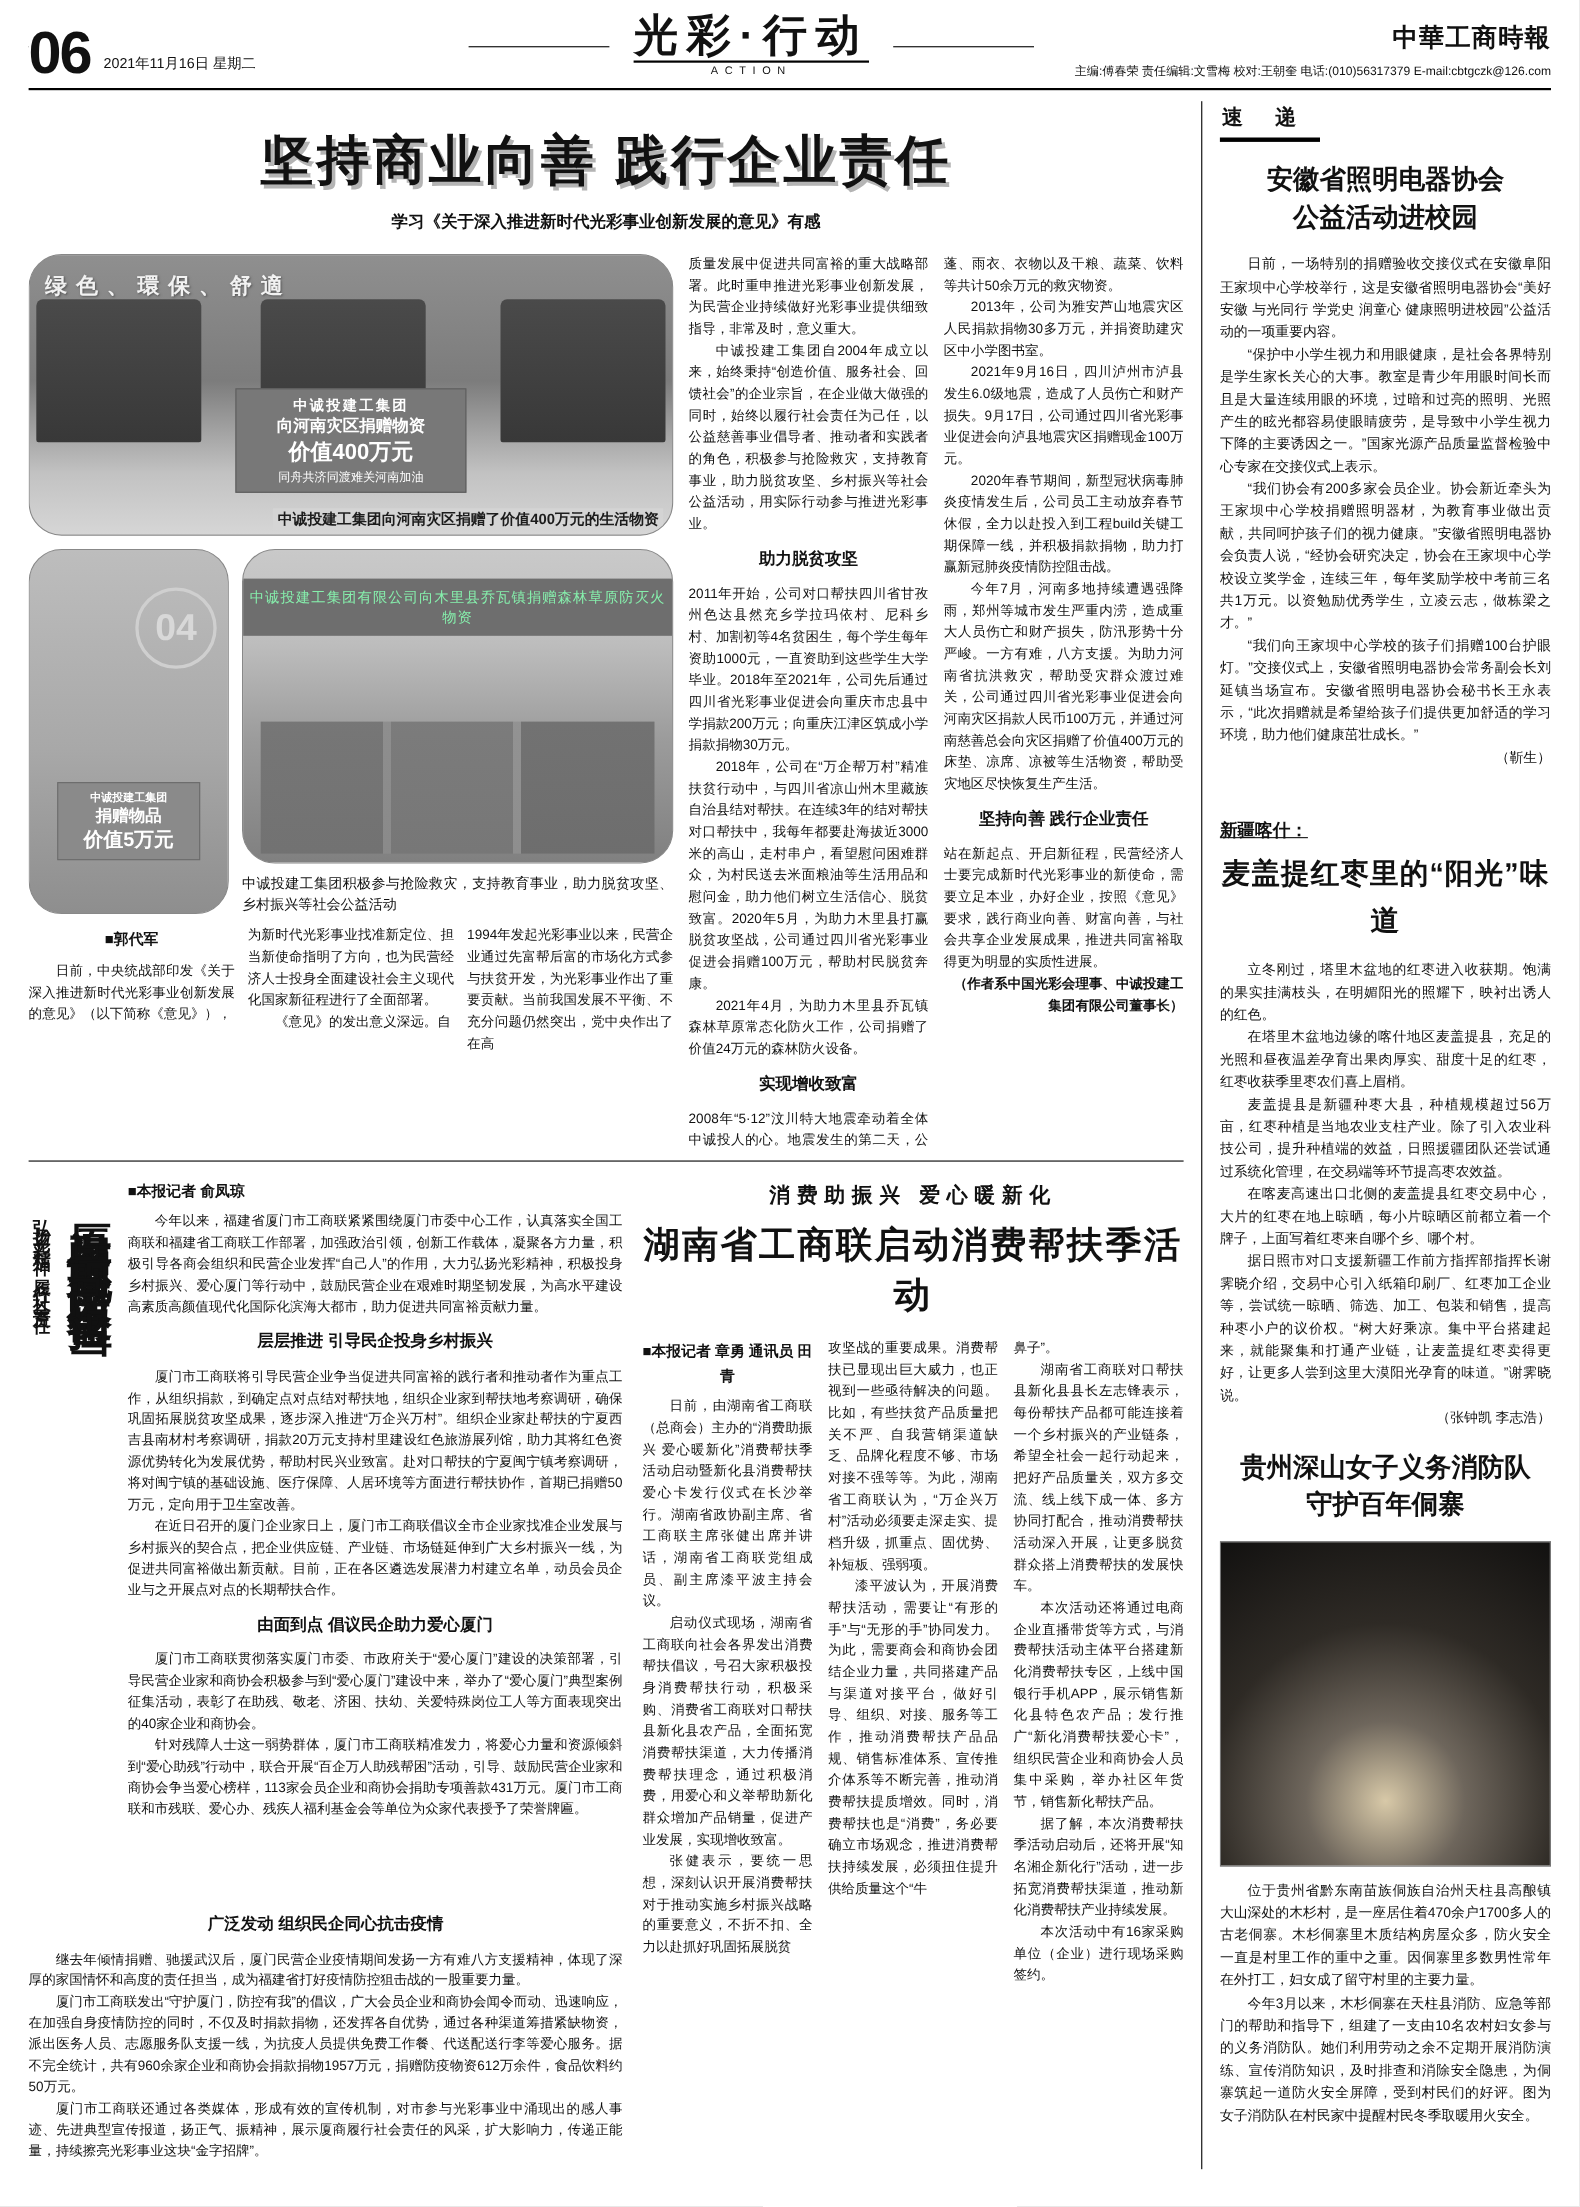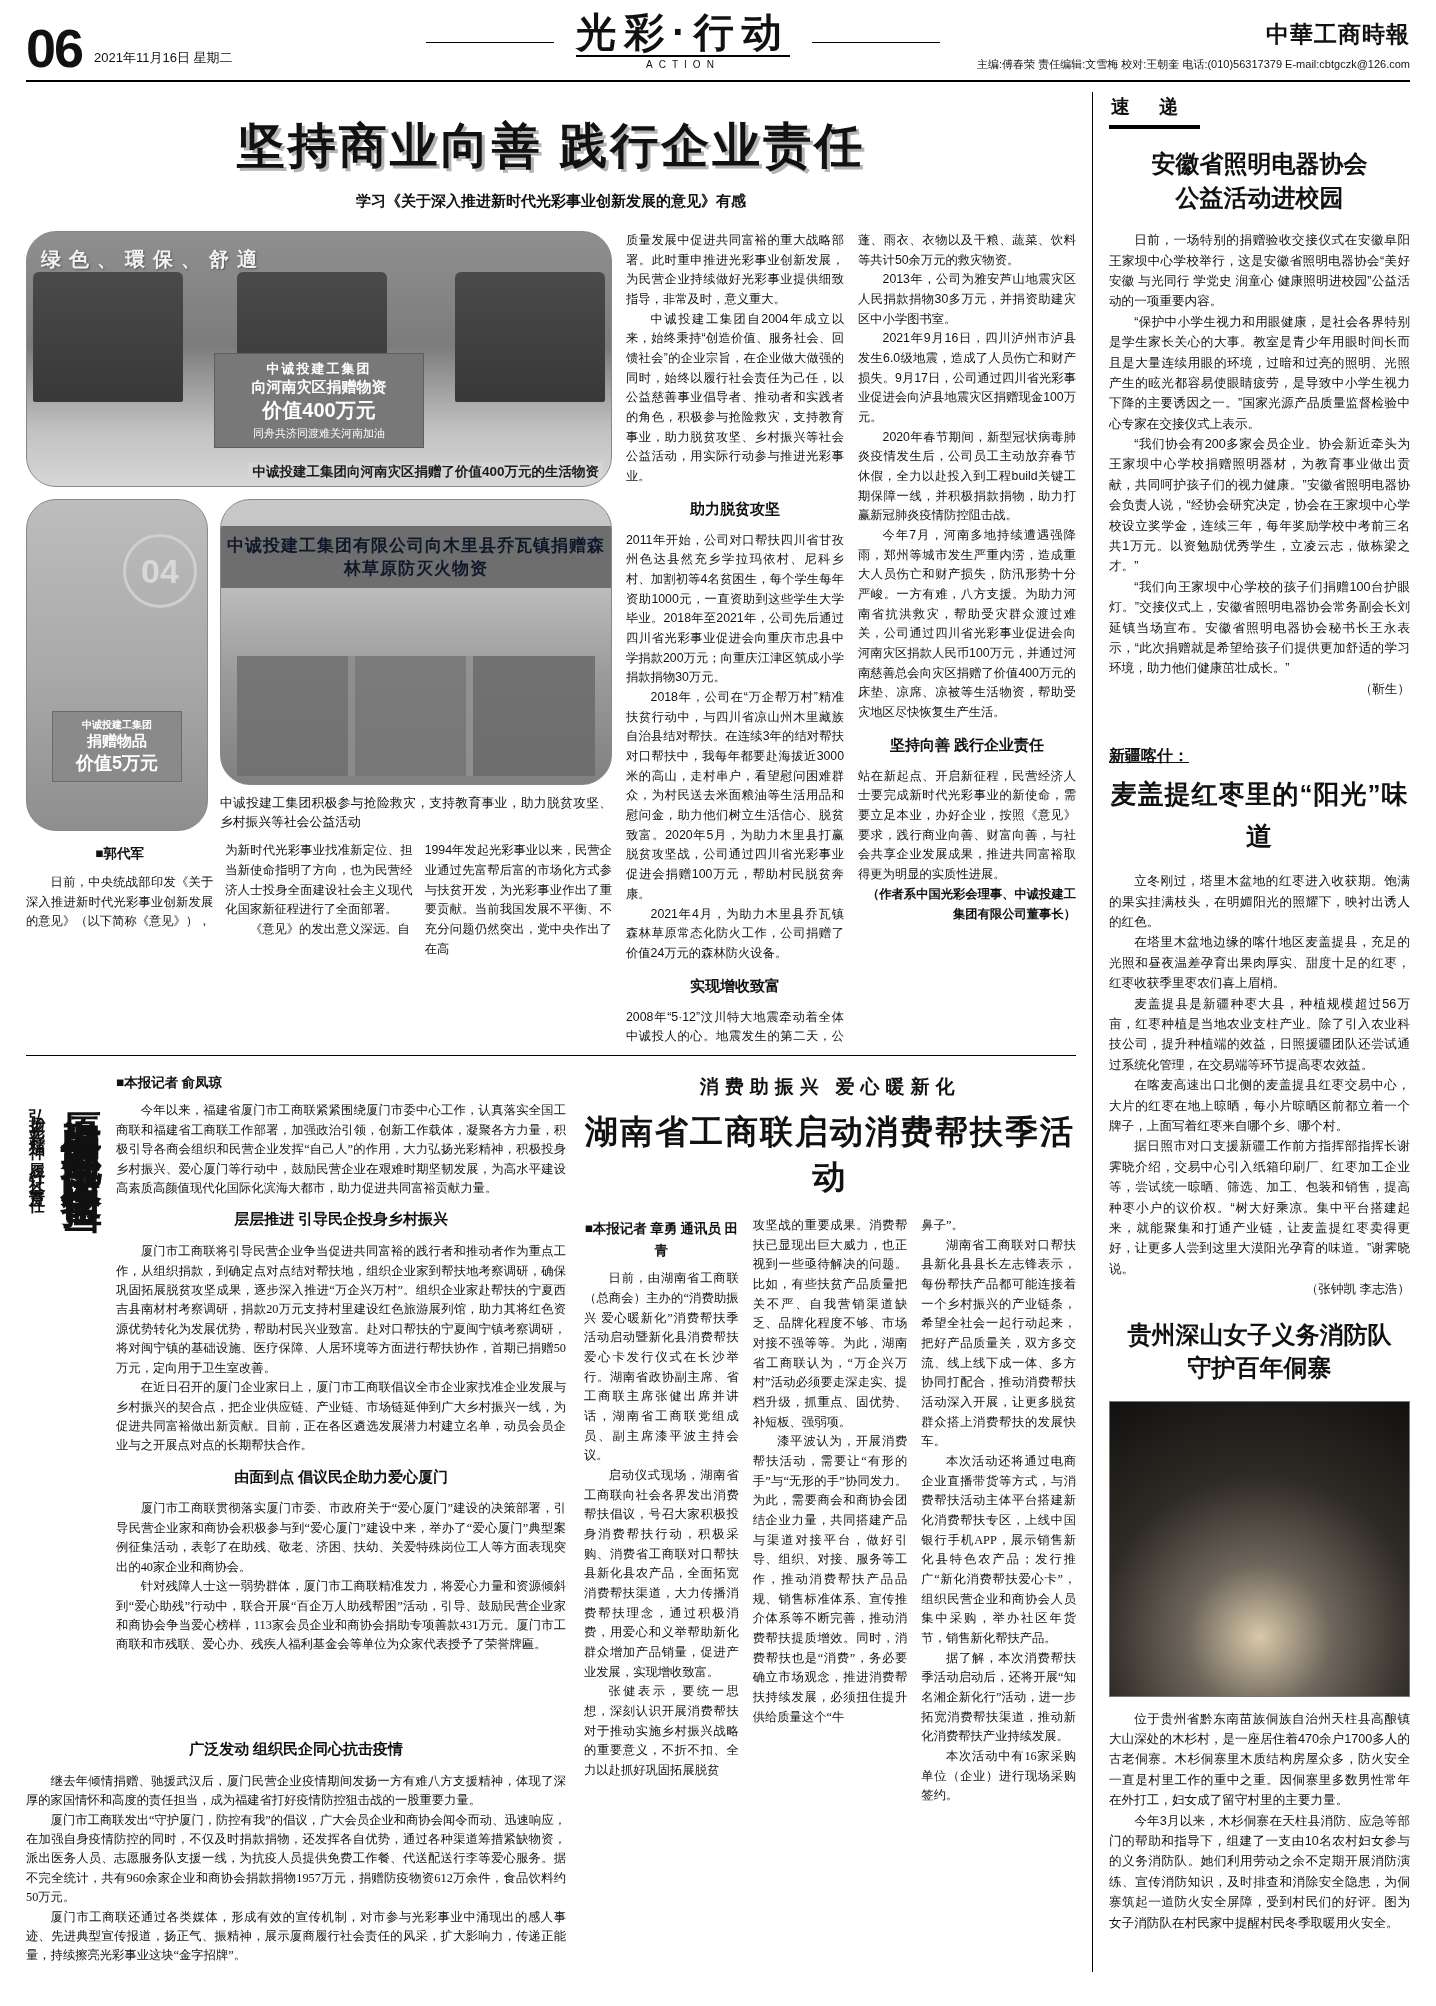--- a/index.html
+++ b/index.html
@@ -57,31 +57,31 @@
   .photo-s1 { width:182px; height:332px; flex:none; background:linear-gradient(180deg,#bdbdbd 0%,#a8a8a8 55%,#8e8e8e 100%); border:1px solid #888; }
   .badge04 { position:absolute; top:34px; right:10px; width:74px; height:74px; border:3px solid #cfcfcf; border-radius:50%;
              color:#d8d8d8; font-size:34px; font-weight:900; display:flex; align-items:center; justify-content:center; }
   .s1-sign { position:absolute; left:50%; transform:translateX(-50%); bottom:48px; width:130px;
              background:#8a8a8a; border:1px solid #6b6b6b; text-align:center; padding:6px 2px; }
   .s1-sign .s1{font-size:10px; font-weight:bold;}
   .s1-sign .s2{font-size:15px; font-weight:bold; font-family:"Liberation Serif",serif;}
   .s1-sign .s3{font-size:18px; font-weight:900;}
   .ps2-wrap { flex:1; }
   .photo-s2 { height:286px; background:linear-gradient(180deg,#c9c9c9 0%,#bdbdbd 30%,#9c9c9c 60%,#808080 100%); border:1px solid #888; }
-  .banner { position:absolute; top:26px; left:0; right:0; background:#6e6e6e; color:#0f172a;
-            font-size:17px; font-weight:bold; text-align:center; padding:8px 2px; letter-spacing:1px; }
+  .banner { position:absolute; top:26px; left:0; right:0; background:#6e6e6e; color:#86efac;
+            font-size:13px; font-weight:normal; text-align:center; padding:8px 2px; letter-spacing:1px; }
   .boxes { position:absolute; bottom:8px; left:16px; right:16px; height:120px;
            background:linear-gradient(90deg,#6f6f6f 0 31%,#8b8b8b 31% 33%,#757575 33% 64%,#909090 64% 66%,#6a6a6a 66% 100%); opacity:.85; }
   .s-cap { font-size:12.8px; line-height:1.5; margin-top:8px; text-align:justify; }
   .minirow { display:flex; gap:12px; margin-top:10px; height:188px; overflow:hidden; }
   .minicol { flex:1; font-size:12.3px; line-height:1.6; text-align:justify; }
   .byline { font-weight:bold; font-size:13.5px; text-align:center; margin:2px 0 8px; text-indent:0 !important; }
 
   
-  .bottom { display:flex; gap:18px; border-top:1px solid #000; margin-top:12px; padding-top:14px; height:938px; overflow:hidden;font-family:Liberation Serif, serif; }
+  .bottom { display:flex; gap:18px; border-top:1px solid #000; margin-top:12px; padding-top:14px; height:938px; overflow:hidden; }
   .xiamen { width:540px; flex:none; }
   .x-top { display:flex; gap:12px; height:648px; overflow:hidden; }
   .v-kicker { writing-mode:vertical-rl; font-size:16px; font-weight:bold; letter-spacing:7px; padding-top:26px; flex:none; }
   .v-head { writing-mode:vertical-rl; font-size:41px; font-weight:900; line-height:1.1; letter-spacing:5px; flex:none; padding-top:10px; }
   .x-col { flex:1; font-size:12.3px; line-height:1.58; text-align:justify; overflow:hidden; }
   .x-col .byline { text-align:left; }
   .x-rest { margin-top:10px; font-size:12.3px; line-height:1.58; text-align:justify; overflow:hidden; height:266px; }
   .x-rest p { margin:0; text-indent:2em; }
 
   .hunan { flex:1; overflow:hidden; }

